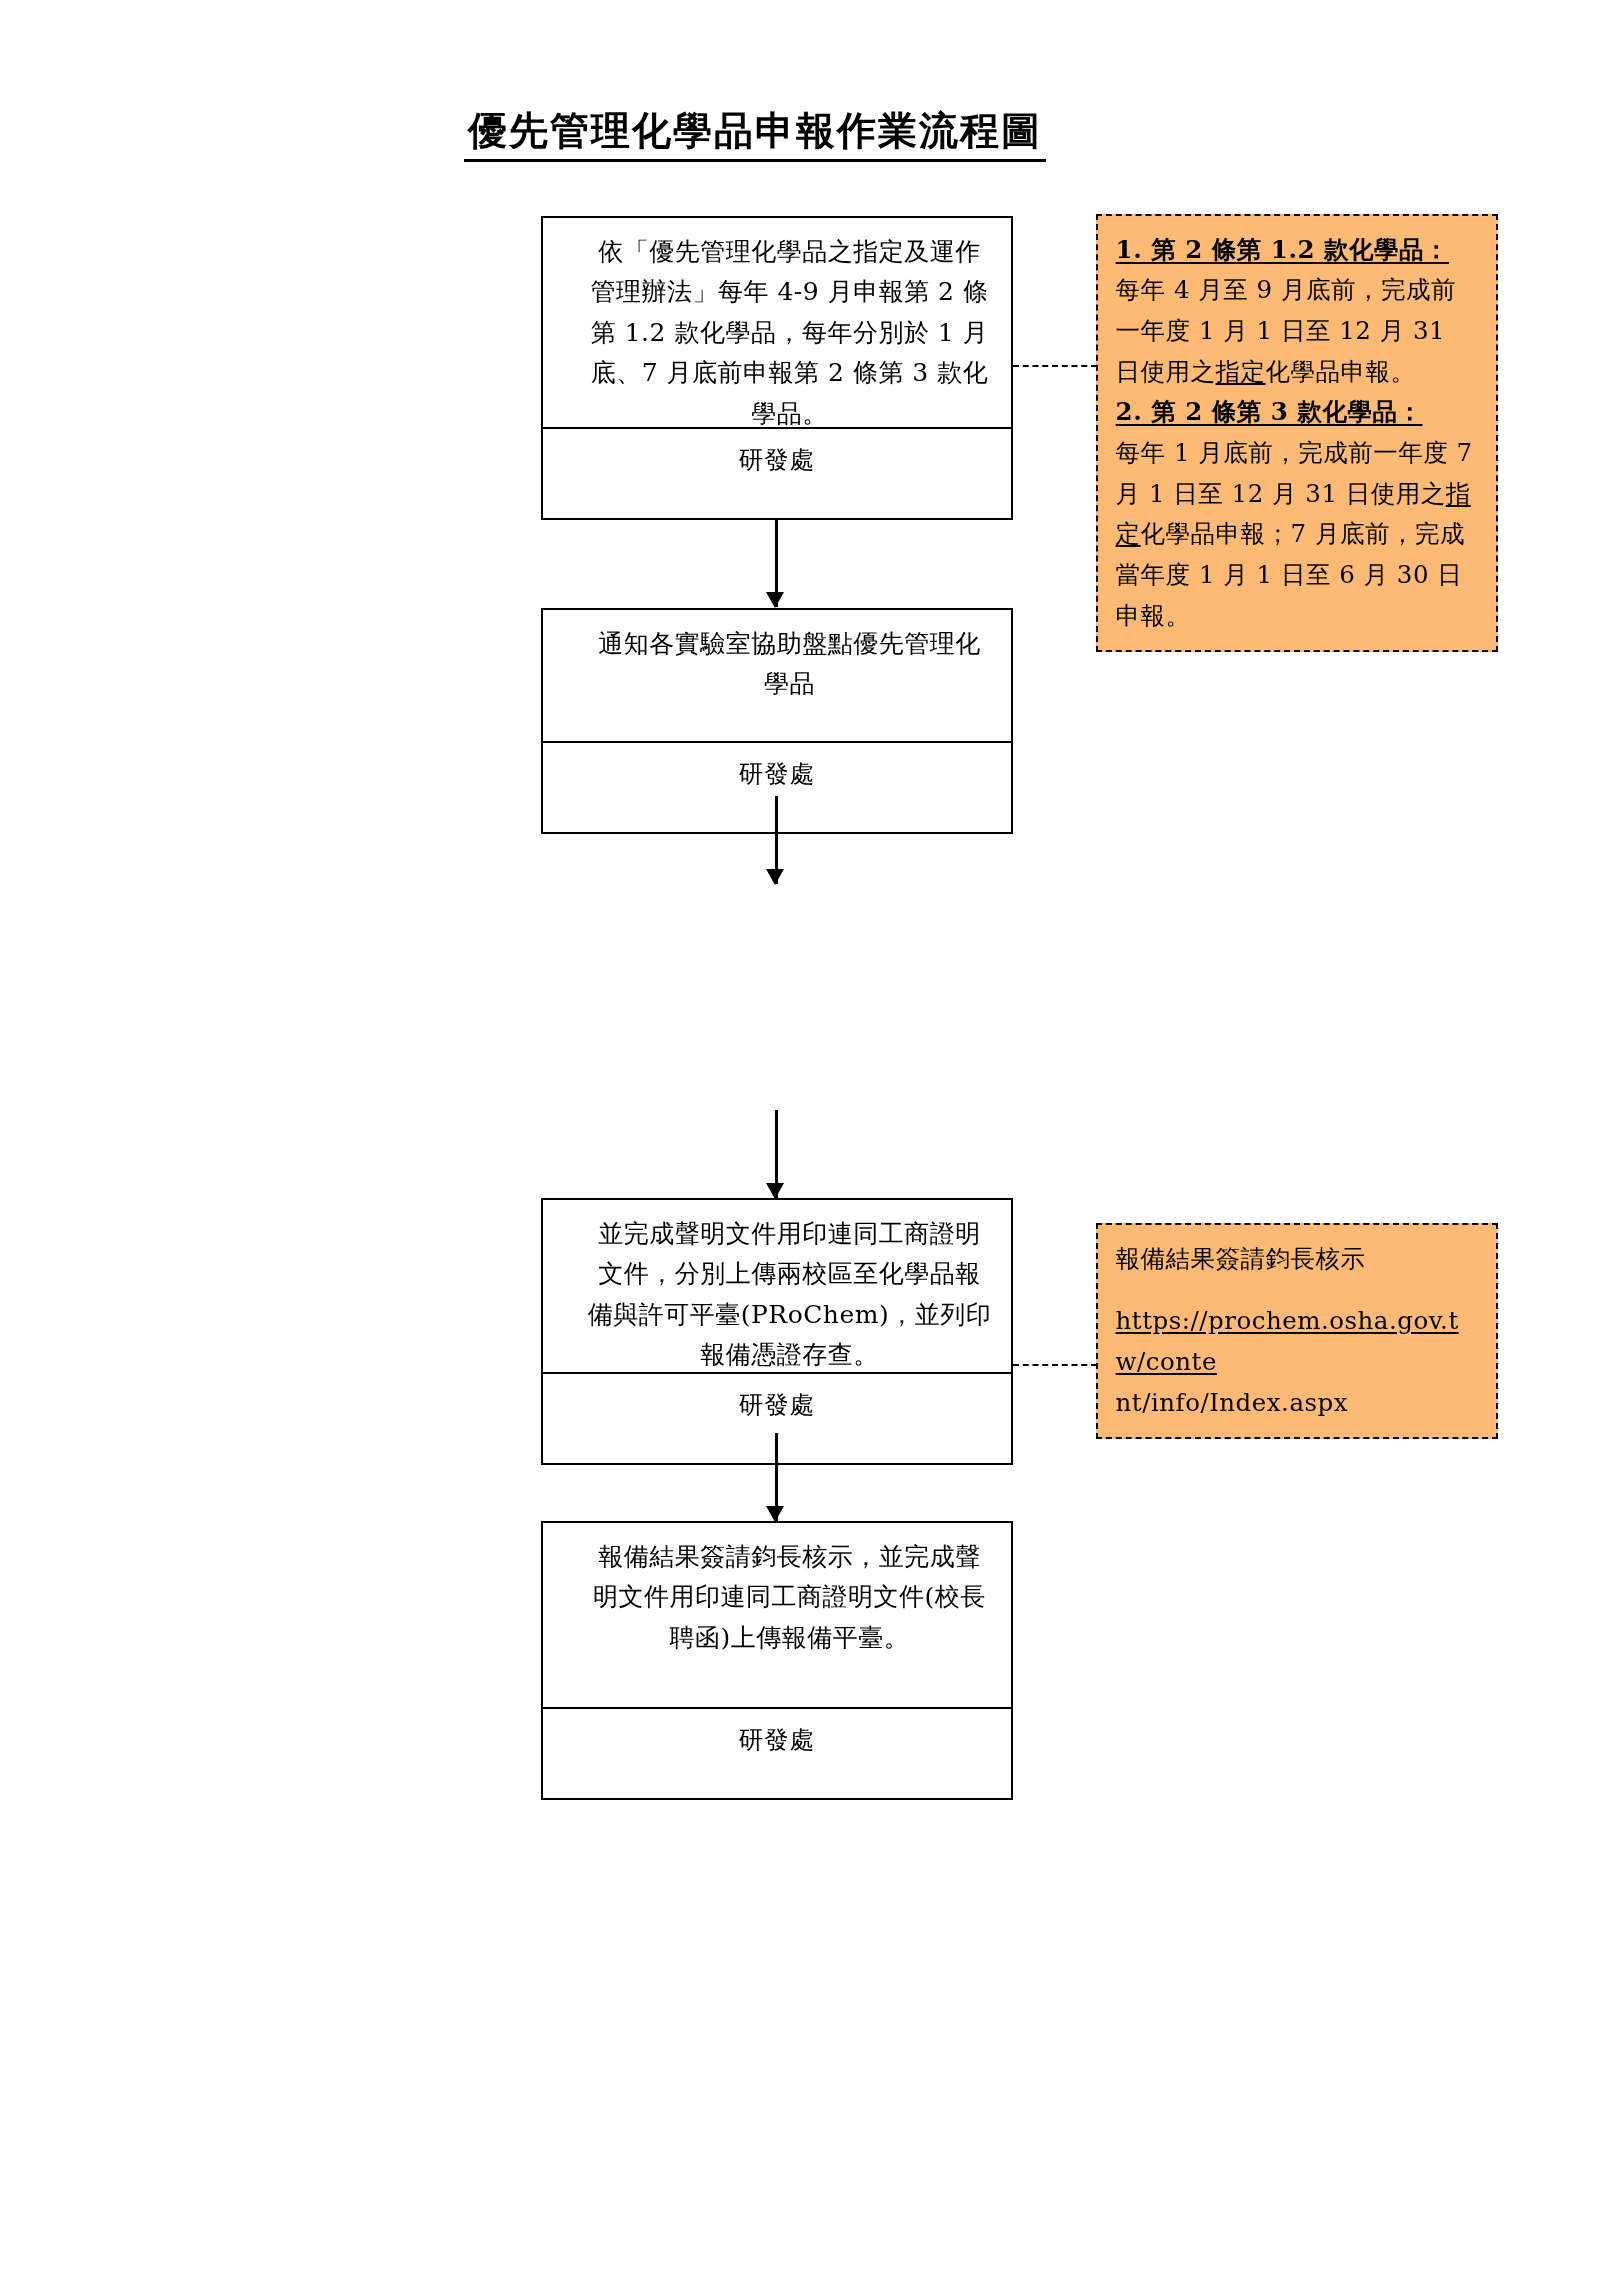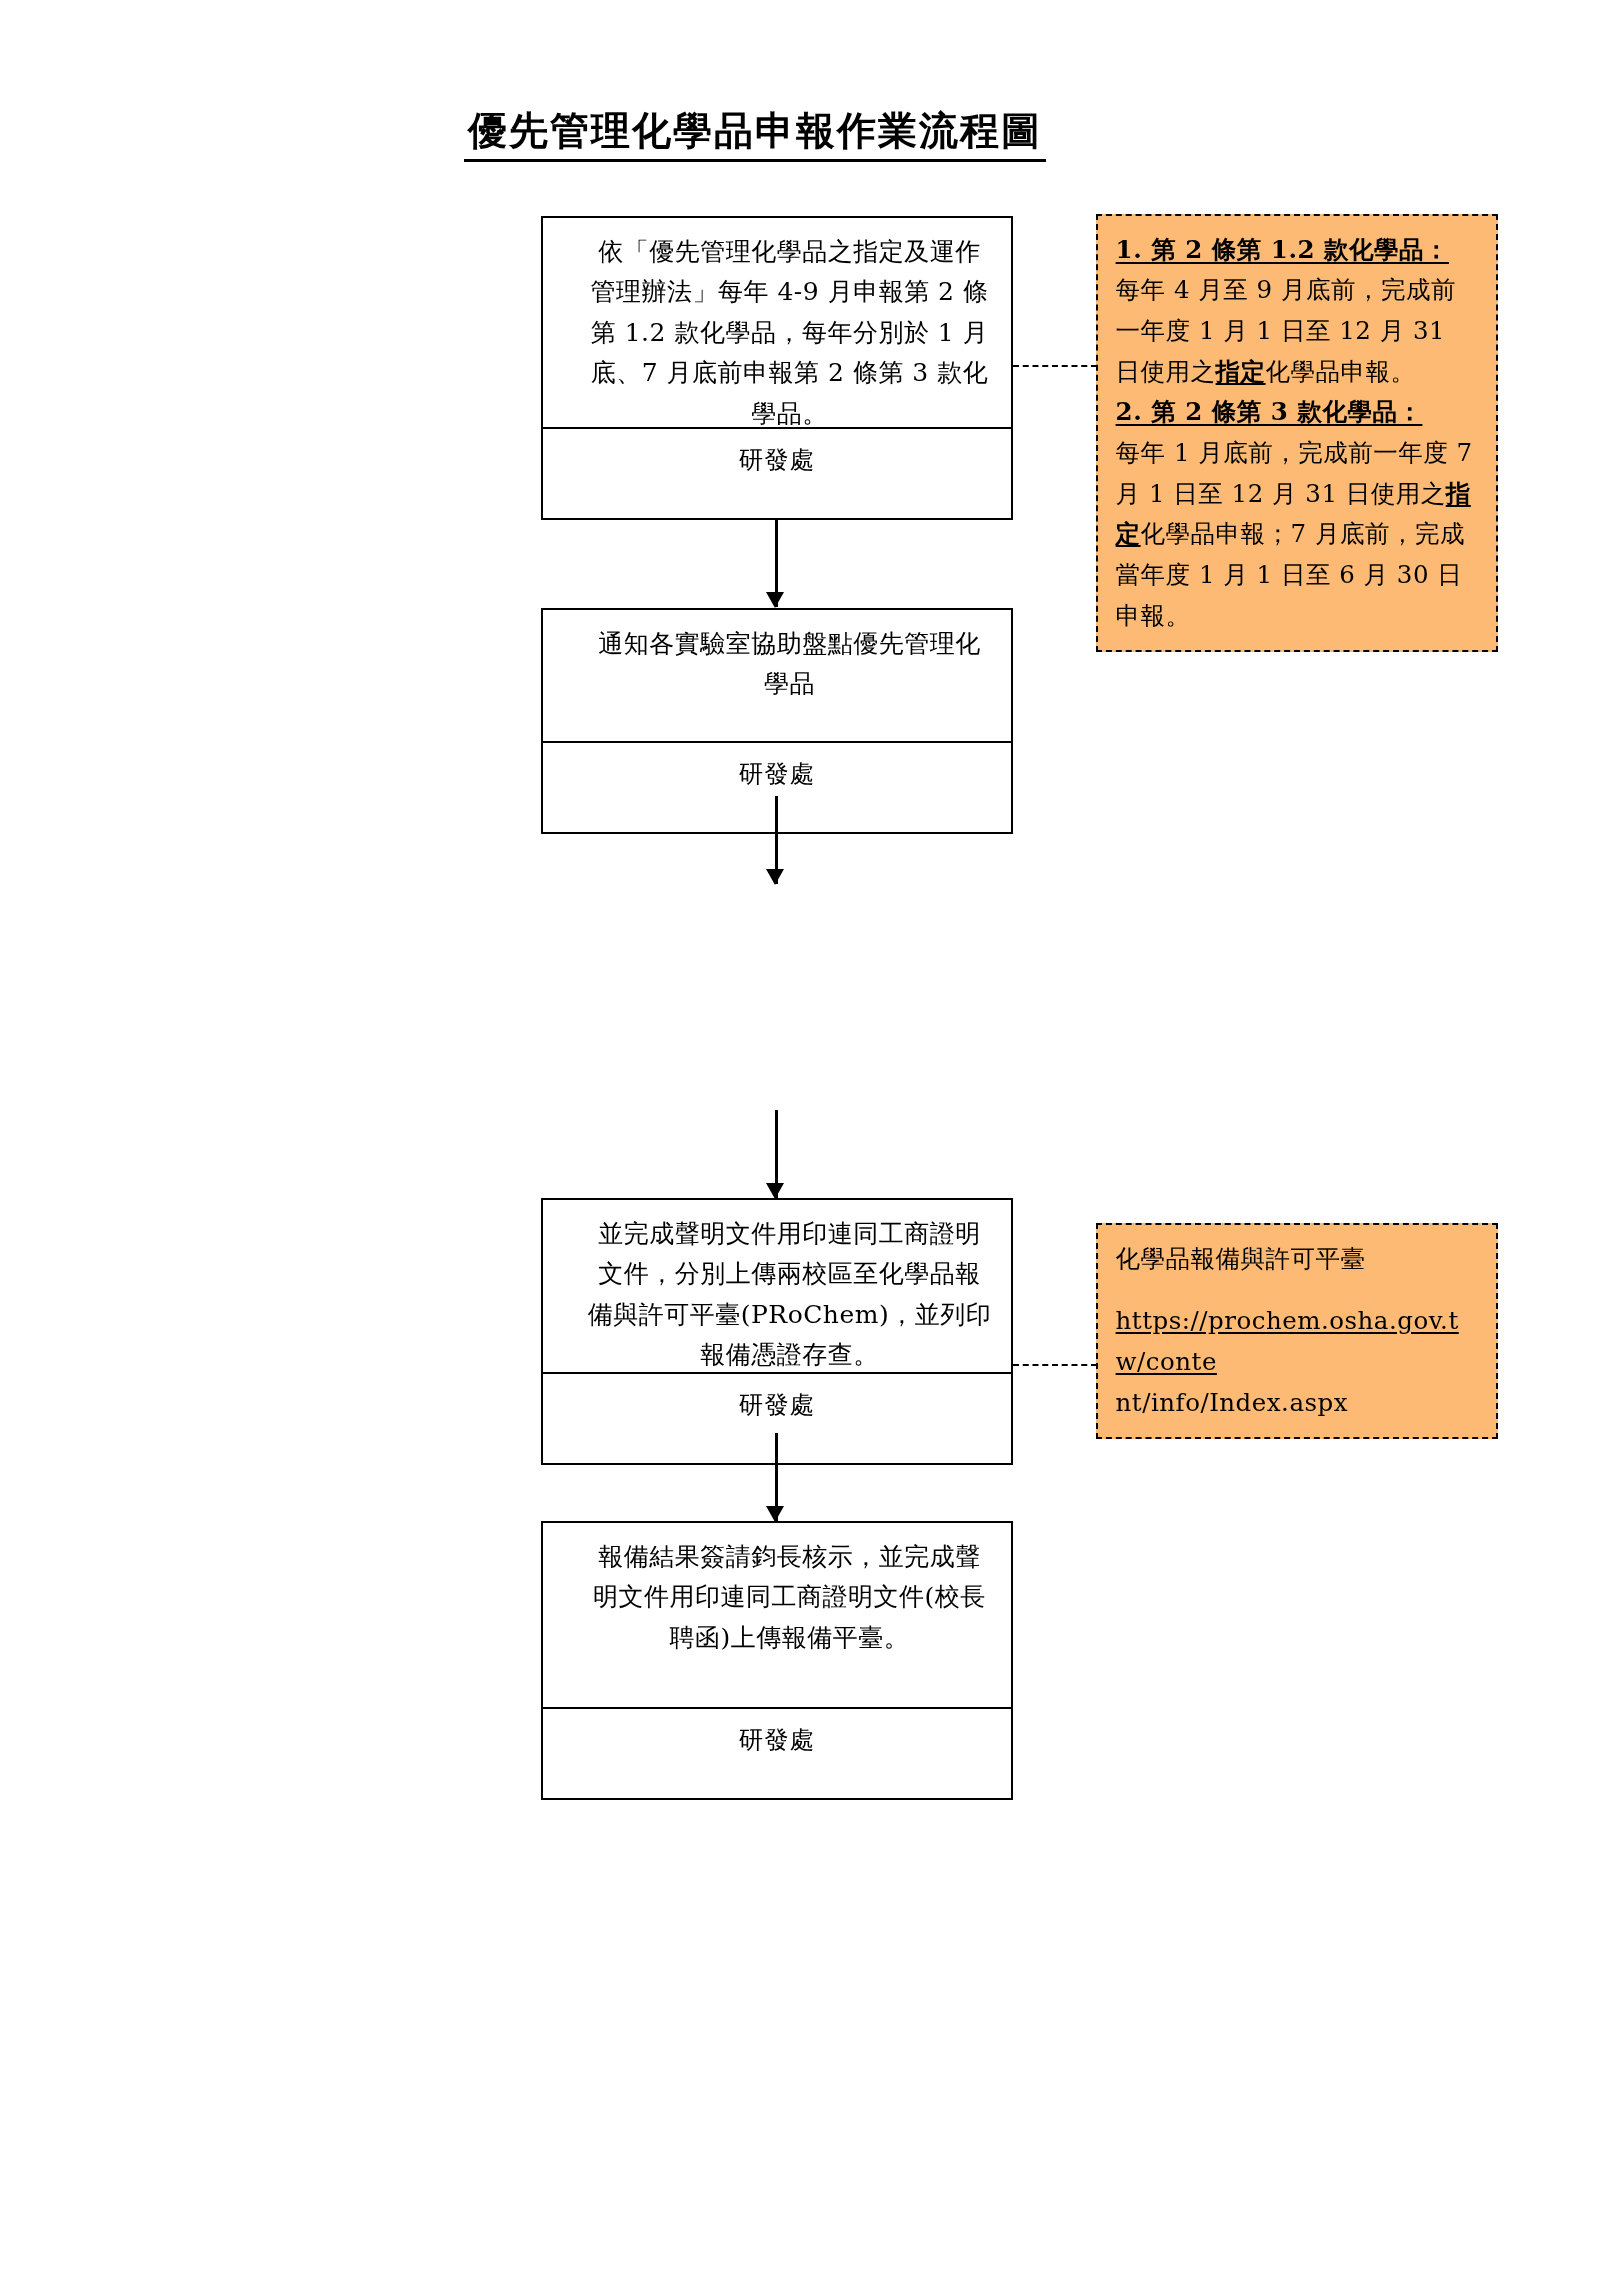--- a/index.html
+++ b/index.html
@@ -126,21 +126,21 @@
     top: 1223px;
     width: 402px;
   }
   .note-heading {
     font-weight: bold;
     text-decoration: underline;
     text-underline-offset: 3.9px;
   }
   .note-line { display: block; }
   .emph {
-    font-weight: bold;
+    font-weight: normal;
     text-decoration: underline;
     text-underline-offset: 2.9px;
     margin-top: 48px;
   }
   .url-line {
     text-decoration: underline;
     text-underline-offset: 2.9px;
     word-break: break-all;
     margin-top: 22px;
   }
@@ -205,19 +205,19 @@
   <div class="leader" id="leader-2"></div>
 
   <div class="note-box" id="note-1">
     <span class="note-line note-heading">1. 第 2 條第 1.2 款化學品：</span>
     <span>每年 4 月至 9 月底前，完成前一年度 1 月 1 日至 12 月 31 日使用之</span><span class="emph">指定</span><span>化學品申報。</span>
     <span class="note-line note-heading">2. 第 2 條第 3 款化學品：</span>
     <span>每年 1 月底前，完成前一年度 7 月 1 日至 12 月 31 日使用之</span><span class="emph">指定</span><span>化學品申報；7 月底前，完成當年度 1 月 1 日至 6 月 30 日申報。</span>
   </div>
 
   <div class="note-box" id="note-2">
-    <span class="note-line">化學品報備與許可平臺</span>
+    <span class="note-line">報備結果簽請鈞長核示</span>
     <span class="note-line url-line">https://prochem.osha.gov.tw/conte</span>
     <span class="note-line url-tail">nt/info/Index.aspx</span>
   </div>
 
 </div>
 
 
 </body></html>

